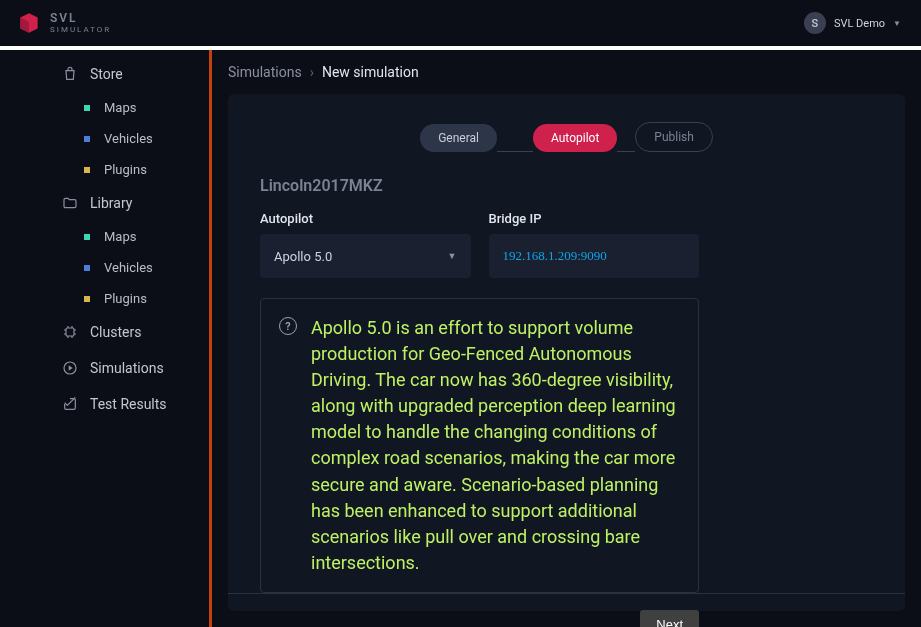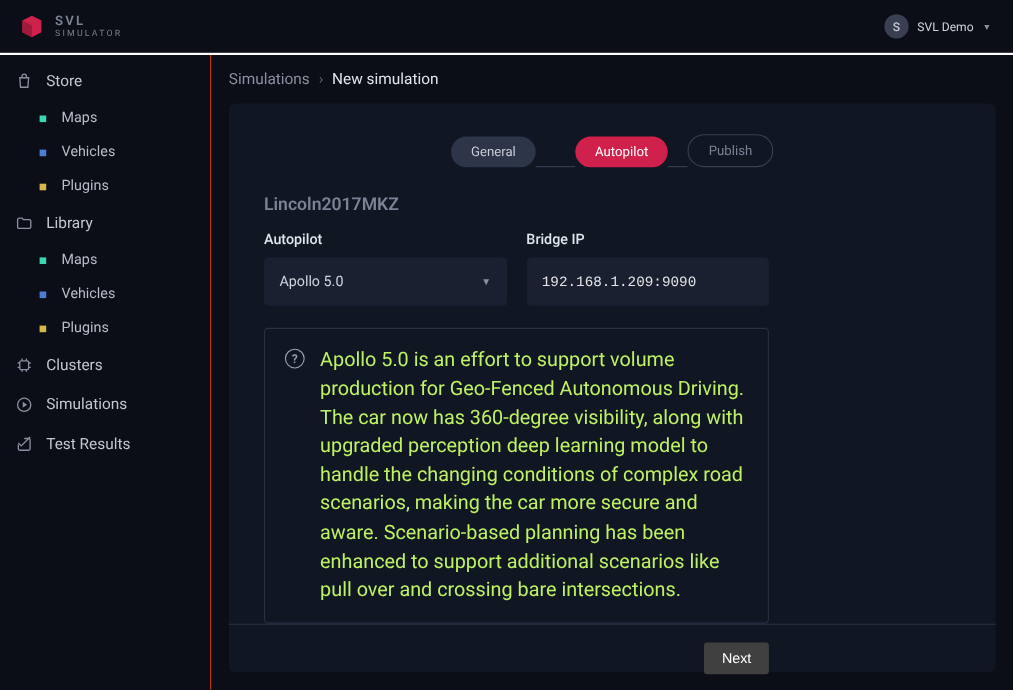--- a/index.html
+++ b/index.html
@@ -11,40 +11,41 @@
       width: 921px;
       height: 627px;
       overflow: hidden;
     }
     .topbar {
       height: 50px;
       display: flex;
       align-items: center;
       justify-content: space-between;
       padding: 0 20px 0 16px;
-      border-bottom: 2px solid #ffffff;
+      border-bottom: 4px solid #ffffff;
     }
     .logo-wrap { display:flex; align-items:center; gap:8px; }
     .logo-txt { display:flex; flex-direction:column; line-height:1; color:#7a8293; }
     .logo-txt .l1 { font-size:12px; letter-spacing:2px; font-weight:600; }
     .logo-txt .l2 { font-size:8px; letter-spacing:2px; margin-top:2px; }
     .user-area { display:flex; align-items:center; gap:8px; cursor:pointer; }
     .avatar {
       width:22px; height:22px; border-radius:50%;
       background:#3a4052; color:#c4c9d4;
       display:flex; align-items:center; justify-content:center;
       font-size:11px; font-weight:500;
     }
     .user-name { font-size:11px; color:#d0d3db; }
     .caret-down { font-size:8px; color:#8a90a0; }
     .layout { display:flex; height:577px; }
     .sidebar {
-      width:192px; flex-shrink:0;
-      border-right:1px solid #c2410c;
+      width:212px; flex-shrink:0;
+      border-right:3px solid #c2410c;
       padding-top:6px;
+      padding-left:48px;
     }
     .nav-item {
       display:flex; align-items:center; gap:12px;
       padding:10px 14px; cursor:pointer;
       color:#c2c7d2; font-size:14px;
     }
     .nav-sub {
       display:flex; align-items:center; gap:14px;
       padding:8px 14px 8px 36px; cursor:pointer;
       color:#b8bdc9; font-size:13px;
@@ -92,22 +93,22 @@
     .field { flex:1; display:flex; flex-direction:column; gap:8px; }
     .field-label { color:#e2e5ec; font-size:13px; font-weight:500; }
     .select-box, .input-box {
       background:#1a2030; border:none; border-radius:4px;
       height:44px; padding:0 14px;
       display:flex; align-items:center; justify-content:space-between;
       color:#d0d3db; font-size:13px;
     }
     .input-box input {
       background:transparent; border:none; outline:none;
-      color:#e5e5e5; font-size:13px; width:100%;
-      font-family:Liberation Mono, monospace;
+      color:#0ea5e9; font-size:13px; width:100%;
+      font-family:Liberation Serif, serif;
     }
     .select-caret { font-size:9px; color:#8a90a0; }
     .info-box {
       margin-top:20px; background:transparent;
       border:1px solid #2a3142; border-radius:4px;
       padding:16px 18px;
       display:flex; gap:14px;
     }
     .info-icon {
       width:18px; height:18px; flex-shrink:0;

